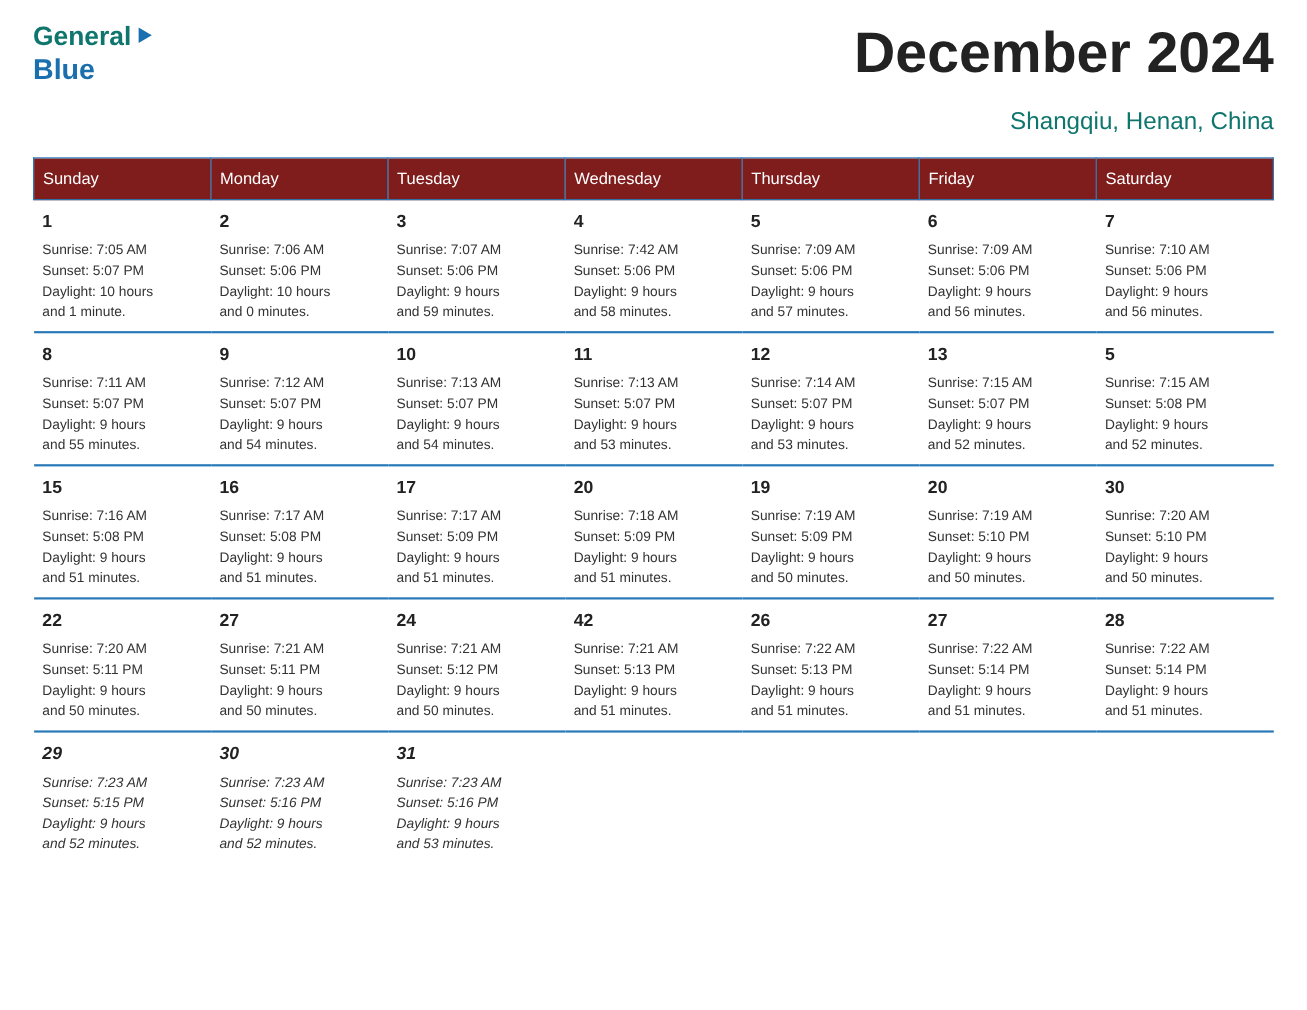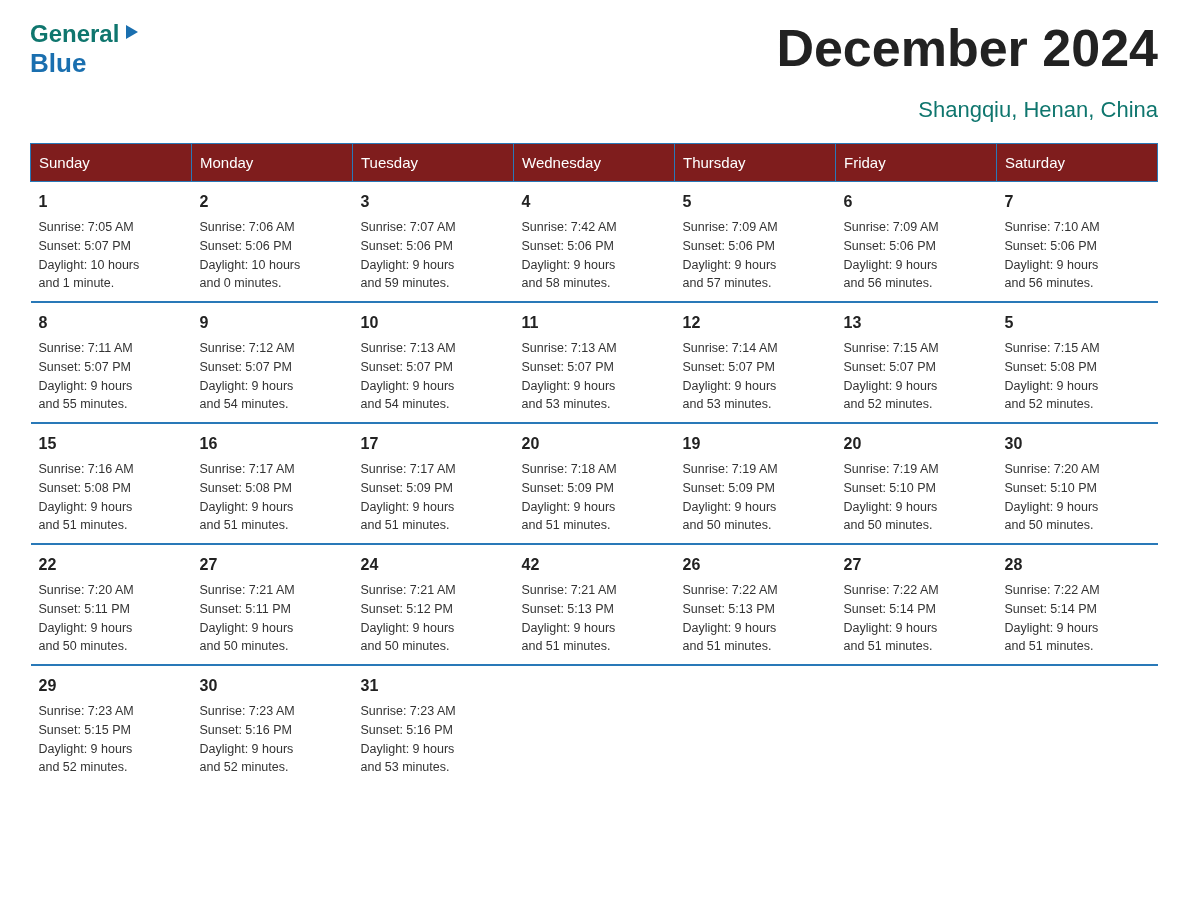--- a/index.html
+++ b/index.html
@@ -69,20 +69,21 @@
       color: #222;
       display: block;
       margin-bottom: 4px;
     }
     .day-info {
       color: #333;
       font-size: 12.5px;
     }
     tbody tr:last-child {
       border-bottom: none;
+      font-style: italic;
     }
     .logo-line {
       display: flex;
       align-items: center;
     }
   </style>
 </head>
 <body>
 
 <div class="header">

